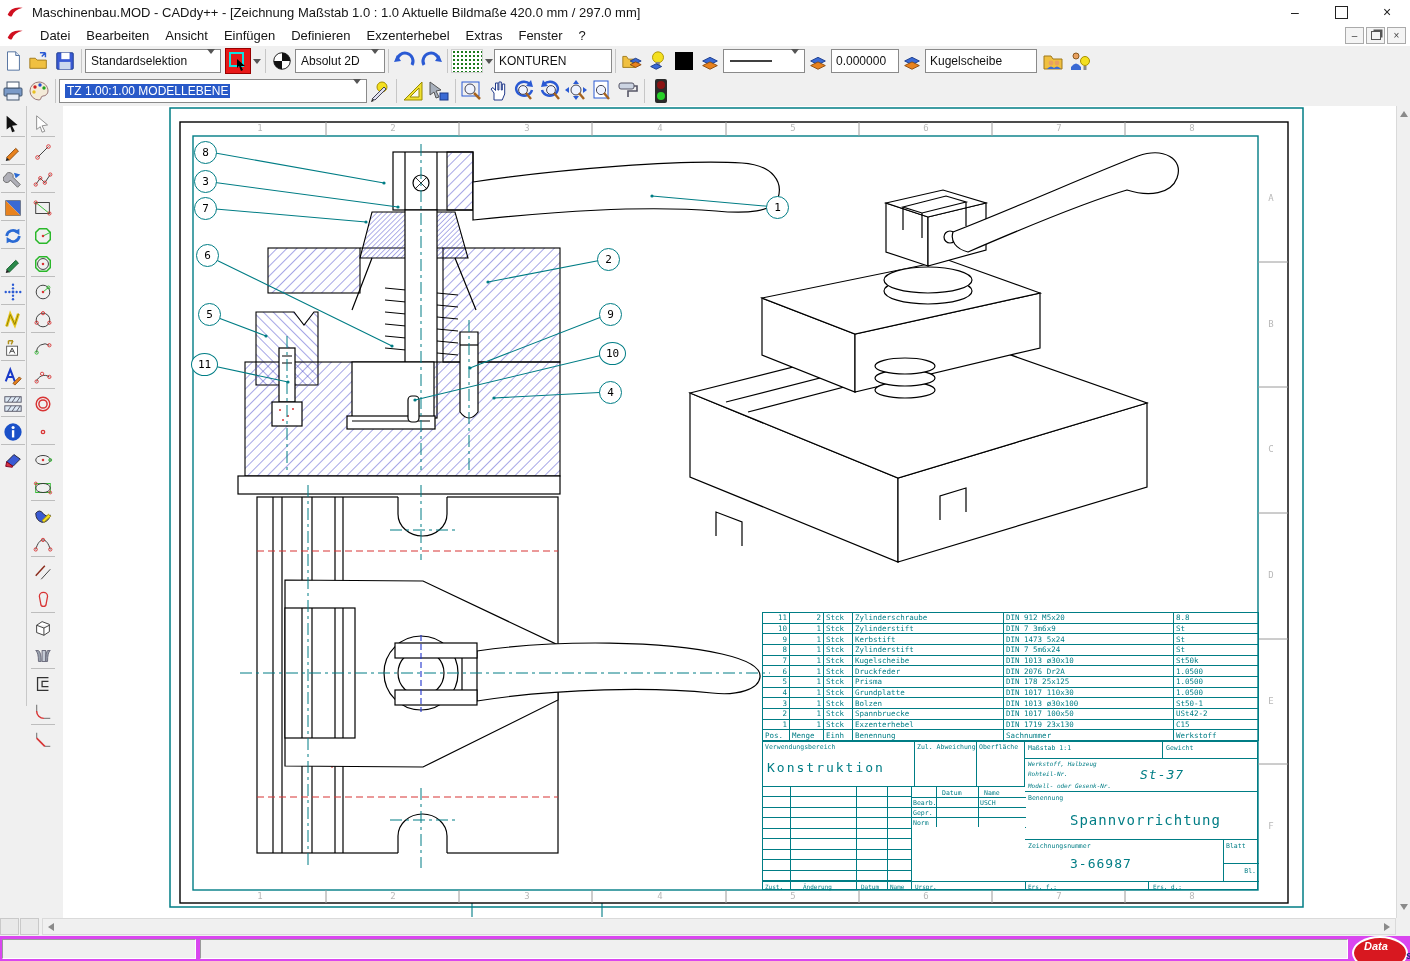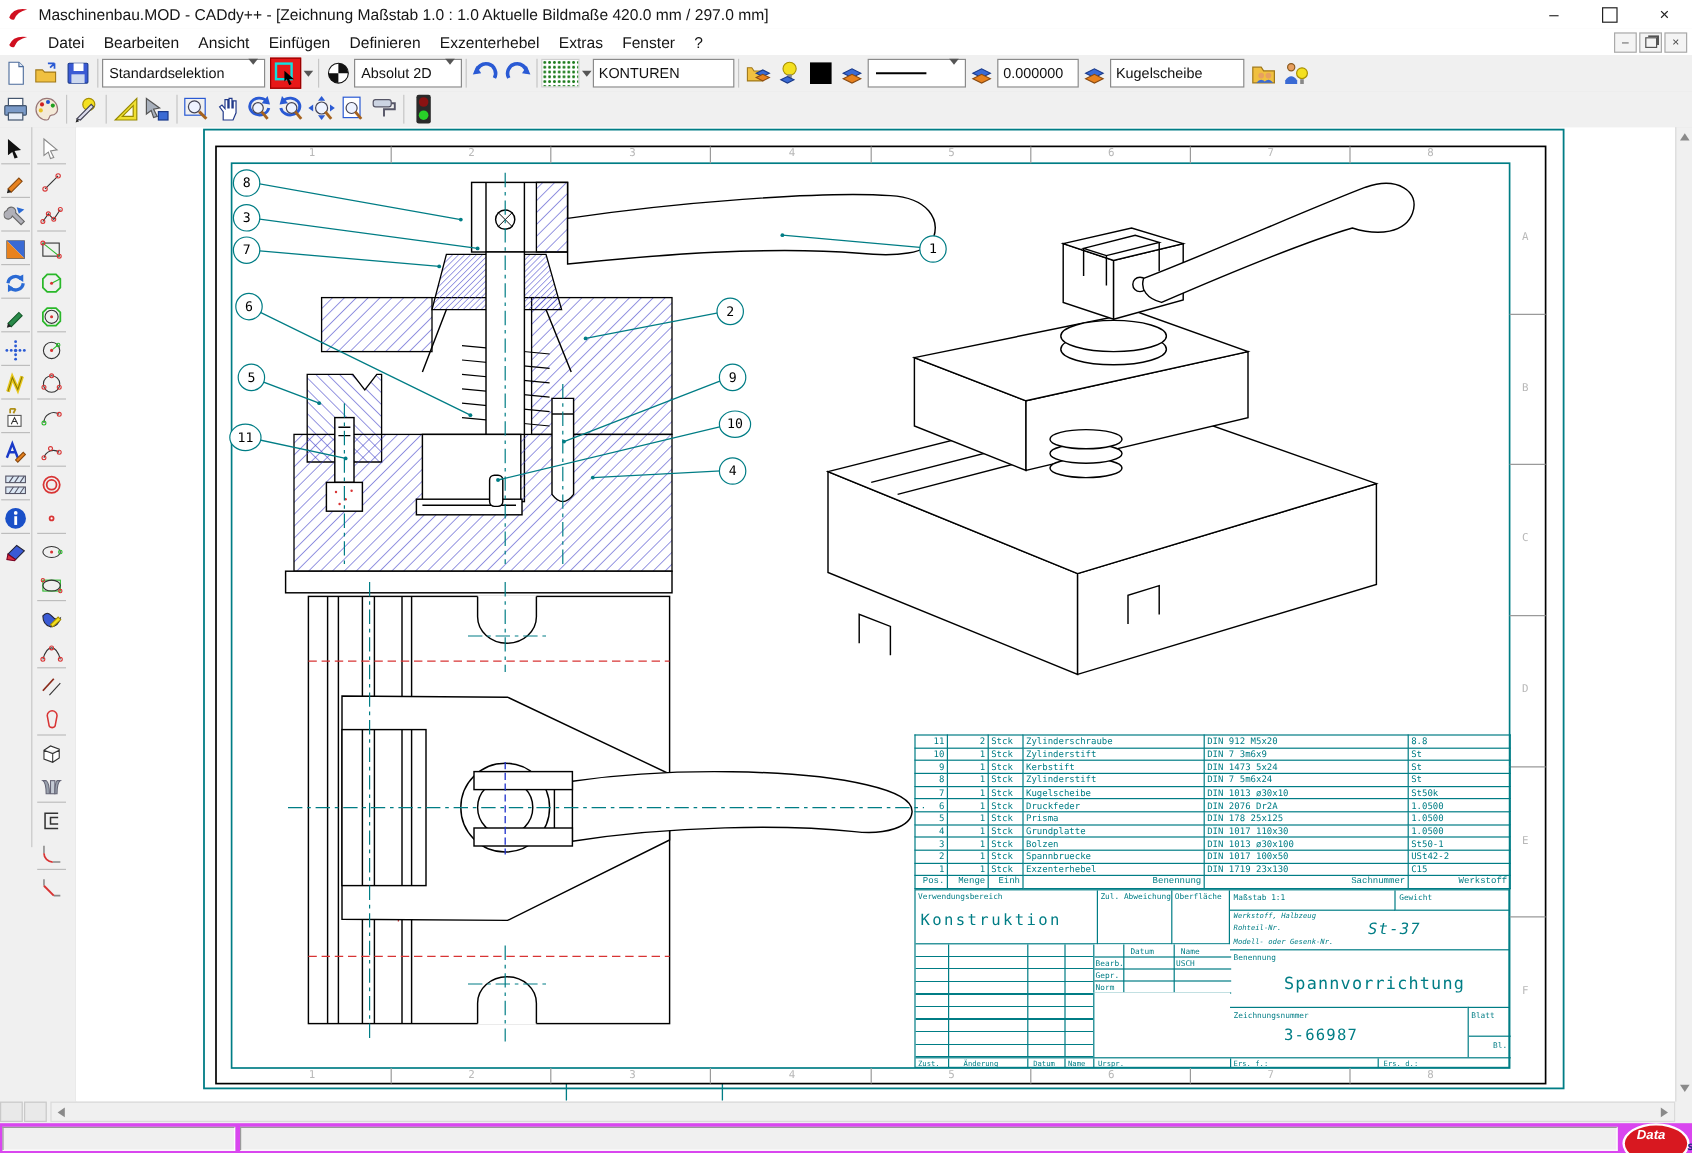--- a/index.html
+++ b/index.html
@@ -50,21 +50,21 @@
     text-align:center;font-family:"DejaVu Sans Mono",monospace;}
   .balloon{position:absolute;width:21px;height:21px;border:1.3px solid #007d85;border-radius:50%;
     background:#fff;color:#000;font-family:"DejaVu Sans Mono",monospace;font-size:11px;
     display:flex;align-items:center;justify-content:center;}
   
   #partlist{position:absolute;left:762px;top:612px;width:496px;height:129px;
     border-collapse:collapse;table-layout:fixed;font-family:"DejaVu Sans Mono",monospace;
     font-size:7.5px;color:#007d85;}
   #partlist td{border:1px solid #007d85;height:9px;padding:0 2px;overflow:hidden;white-space:nowrap;}
   #partlist td.r{text-align:right;}
-  #partlist td.c{text-align:right;font-family:Liberation Mono, monospace;}
+  #partlist td.c{text-align:left;}
   #titleblock{position:absolute;left:762px;top:741px;width:496px;height:149px;
     border:1px solid #007d85;box-sizing:border-box;font-family:"DejaVu Sans Mono",monospace;
     color:#007d85;}
   .tb-cell{position:absolute;box-sizing:border-box;}
   .tlab{font-size:6.5px;white-space:nowrap;}
   .tbig{font-size:13px;letter-spacing:1px;white-space:nowrap;}
   .b-r{border-right:1px solid #007d85;}
   .b-b{border-bottom:1px solid #007d85;}
   .b-t{border-top:1px solid #007d85;}
   .b-l{border-left:1px solid #007d85;}
@@ -275,20 +275,24 @@
   <div class="tbtn">
     <svg width="24" height="24" viewBox="0 0 24 24">
       <path d="M12,3 a9,9 0 1 0 0,18 c3,0 1,-4 4,-4 a5,5 0 0 0 5,-5 c0,-5 -4,-9 -9,-9Z" fill="#f4ead8" stroke="#977"></path>
       <circle cx="8" cy="8" r="1.7" fill="#d02020"></circle>
         <circle cx="13" cy="6" r="1.7" fill="#2050d0"></circle>
       <circle cx="17" cy="9" r="1.7" fill="#20a020"></circle>
         <circle cx="7" cy="13" r="1.7" fill="#e8c020"></circle>
       </svg>
     </div>
   <div class="tb-sep"></div>
+  <div class="dd" style="width:296px">
+    <span class="combo-sel">TZ 1.00:1.00 MODELLEBENE</span>
+    <span class="chev"><span class="chev-tri"></span></span>
+    </div>
   <div class="tbtn">
     <svg width="24" height="24" viewBox="0 0 24 24">
       <circle cx="14" cy="8" r="5" fill="#f4e020" stroke="#a89000"></circle>
       <path d="M4,20 L16,8 l2,2 L7,21Z" fill="#dde" stroke="#445"></path>
         <path d="M4,20 l-1,3 3,-1Z" fill="#222"></path>
       </svg>
     </div>
   <div class="tb-sep"></div>
   <div class="tbtn">
     <svg width="24" height="24" viewBox="0 0 24 24">

